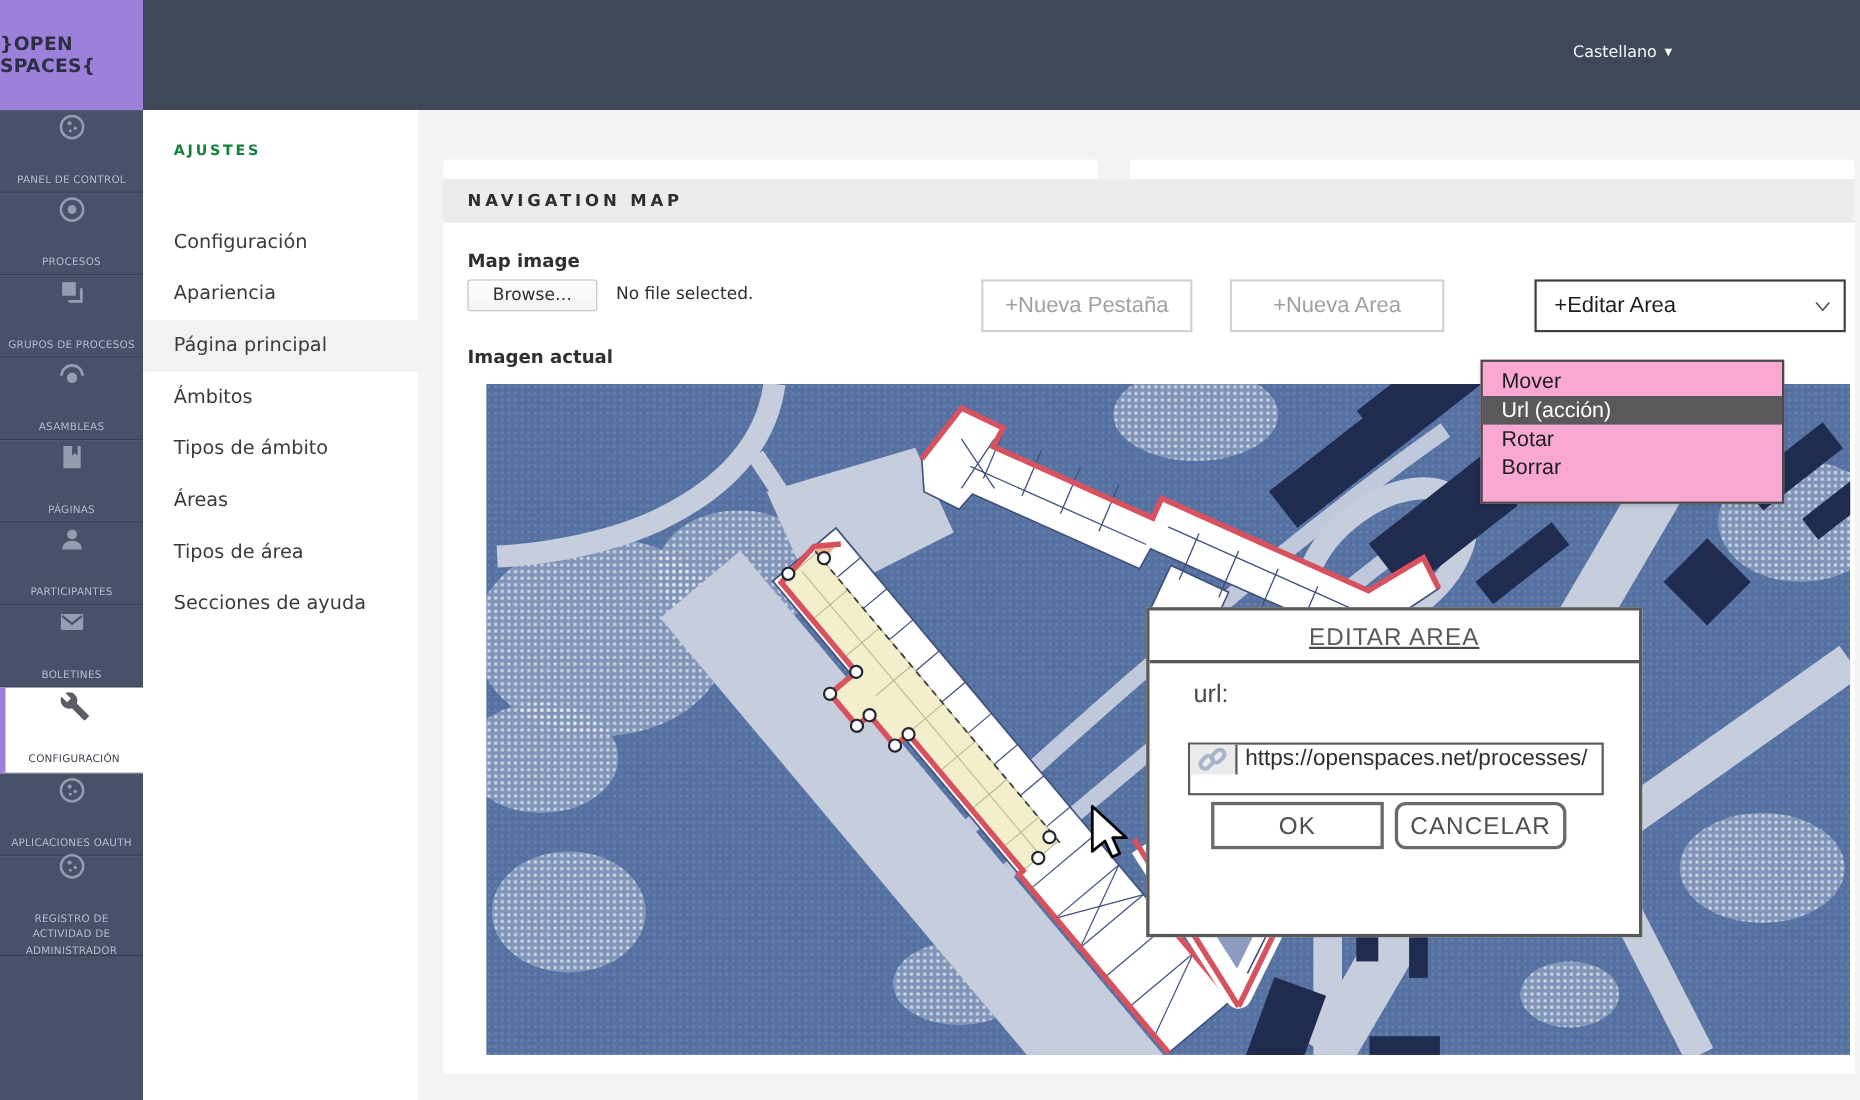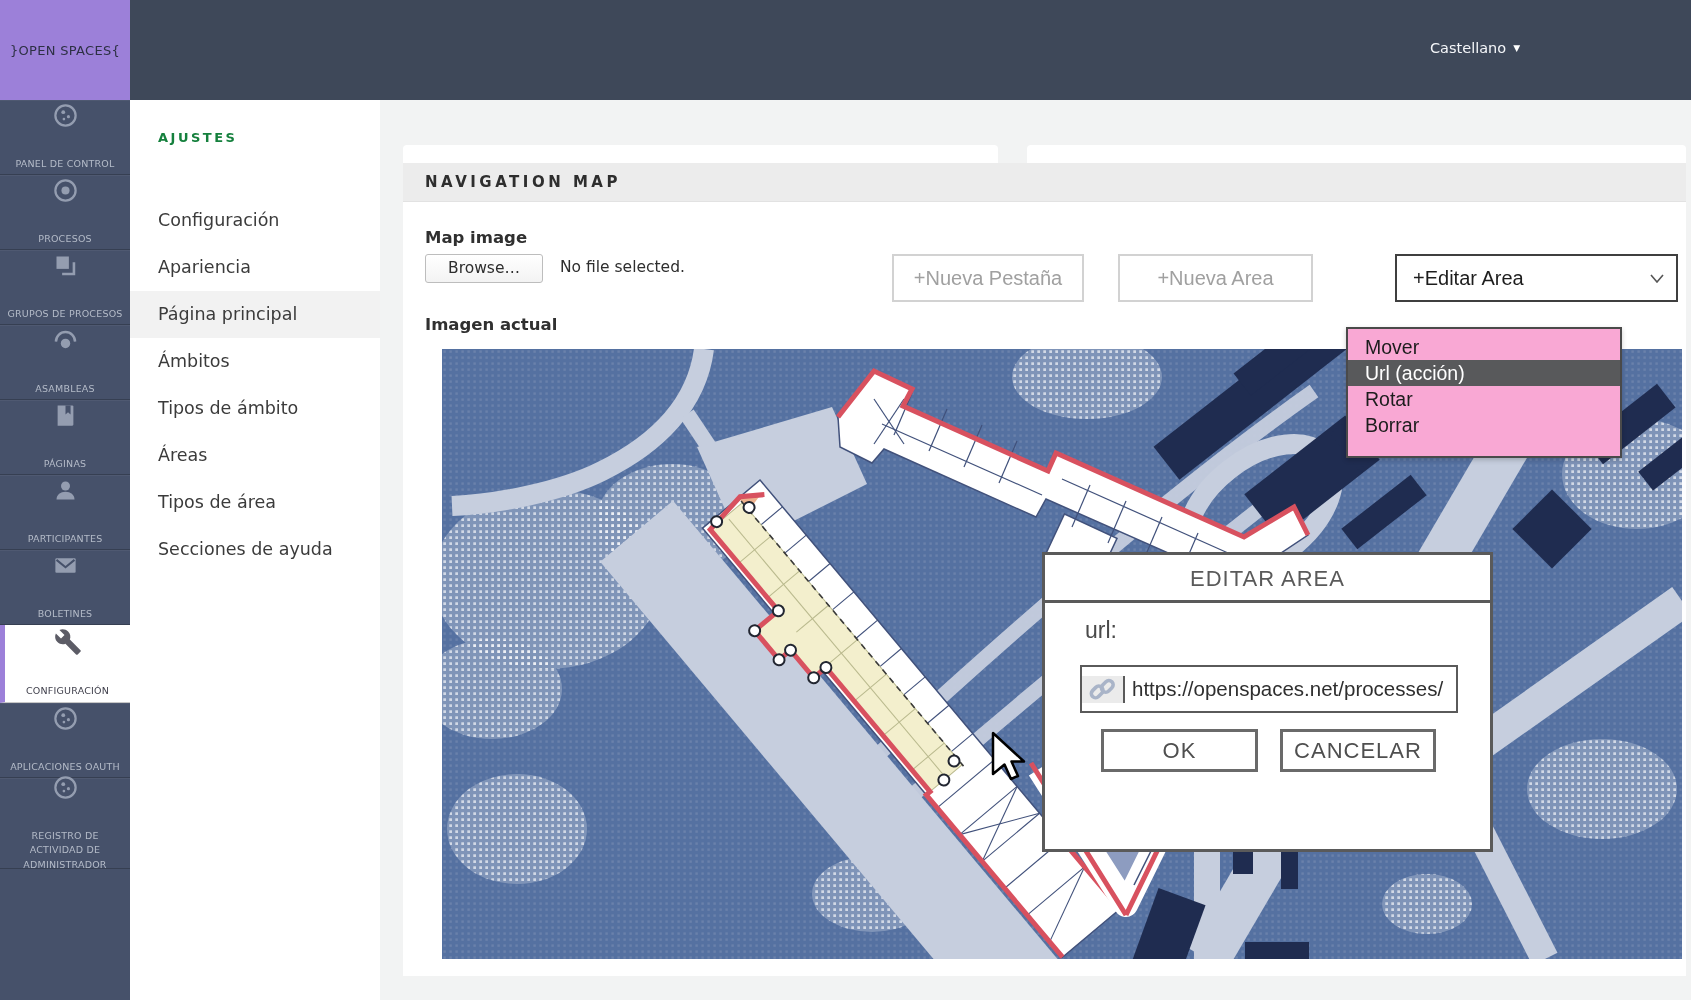--- a/index.html
+++ b/index.html
@@ -7,21 +7,21 @@
   #app {
     position:relative; width:1691px; height:1000px; overflow:hidden;
     background:#f2f3f3; font-family:"DejaVu Sans", sans-serif;
   }
   
   .topbar { position:absolute; left:0; top:0; width:1691px; height:100px; background:#3e4859; }
   .logo-block {
     position:absolute; left:0; top:0; width:130px; height:100px; background:#9c80d9;
     display:flex; align-items:center; justify-content:center; cursor:pointer;
   }
-  .logo-text { color:#2d3044; font-weight:normal; font-size:13px; letter-spacing:.3px; }
+  .logo-text { color:#2d3044; font-weight:bold; font-size:17px; letter-spacing:.3px; }
   .lang { position:absolute; left:1430px; top:40px; color:#f4f6f9; font-size:14.5px;
     display:flex; align-items:center; gap:7px; cursor:pointer; }
   .lang .caret { font-size:9px; color:#fff; }
   
   .sidebar { position:absolute; left:0; top:100px; width:130px; height:900px; background:#46516f; background:#46516a; }
   .sb-item {
     --row-bg:#46516a;
     height:75px; display:flex; flex-direction:column; align-items:center; justify-content:center;
     gap:24px; color:#949db0; border-bottom:1px solid rgba(0,0,0,.22);
     box-shadow:inset 0 1px 0 rgba(255,255,255,.05); cursor:pointer; padding:4px 3px;
@@ -76,46 +76,46 @@
     box-shadow:0 2px 5px rgba(0,0,0,.2);
   }
   .edit-menu .mi { height:26px; line-height:26px; padding-left:17px; cursor:pointer; }
   .edit-menu .mi.sel { background:#58595b; color:#fff; }
   
   .map-wrap { position:absolute; left:442px; top:349px; width:1240px; height:610px; }
   .map-wrap svg { display:block; }
   
   .dialog {
     position:absolute; left:1042px; top:552px; width:451px; height:300px; background:#fff;
-    border:3px solid #5a5a5a; z-index:20; color:#4a4a4a;
+    border:3px solid #5a5a5a; z-index:20; color:#4a4a4a;text-decoration:underline;
   }
   .dialog .title {
     height:48px; line-height:48px; text-align:center; font-size:22px; color:#5a5a5a;
     letter-spacing:1px; border-bottom:3px solid #5a5a5a;
   }
   .dialog .url-label { position:absolute; left:40px; top:62px; font-size:23px; color:#4a4a4a; }
   .url-box {
-    position:absolute; left:35px; top:110px; width:378px; height:48px;
-    border:2.5px solid #5a5a5a; display:flex; align-items:center;
+    position:absolute; left:35px; top:120px; width:378px; height:48px;
+    border:2.5px solid #5a5a5a; display:flex; align-items:flex-start;
   }
   .url-box .icon-cell {
     width:43px; background:#ebebeb; border-right:2.5px solid #5a5a5a;
     display:flex; align-items:center; justify-content:center; flex:none;
   }
   .url-box .val {
     flex:1; display:flex; align-items:center; padding-left:7px; font-size:20.5px; color:#2f2f2f;
     white-space:nowrap; overflow:hidden;
   }
   .dlg-btn {
     position:absolute; top:174px; height:43px; background:#fff; border:3px solid #6a6a6a;
     font-size:22px; color:#4f4f4f; letter-spacing:1px;
     display:flex; align-items:center; justify-content:center; cursor:pointer;
   }
   .dlg-btn.ok { left:56px; width:157px; }
-  .dlg-btn.cancel { left:235px; width:156px; }
+  .dlg-btn.cancel { left:223px; width:156px;border-radius:10px; }
 </style>
 </head>
 <body>
 
 <div id="app">
 
   <div class="topbar">
     <div class="logo-block">
       <span class="logo-text">}OPEN SPACES{</span>
     </div>

